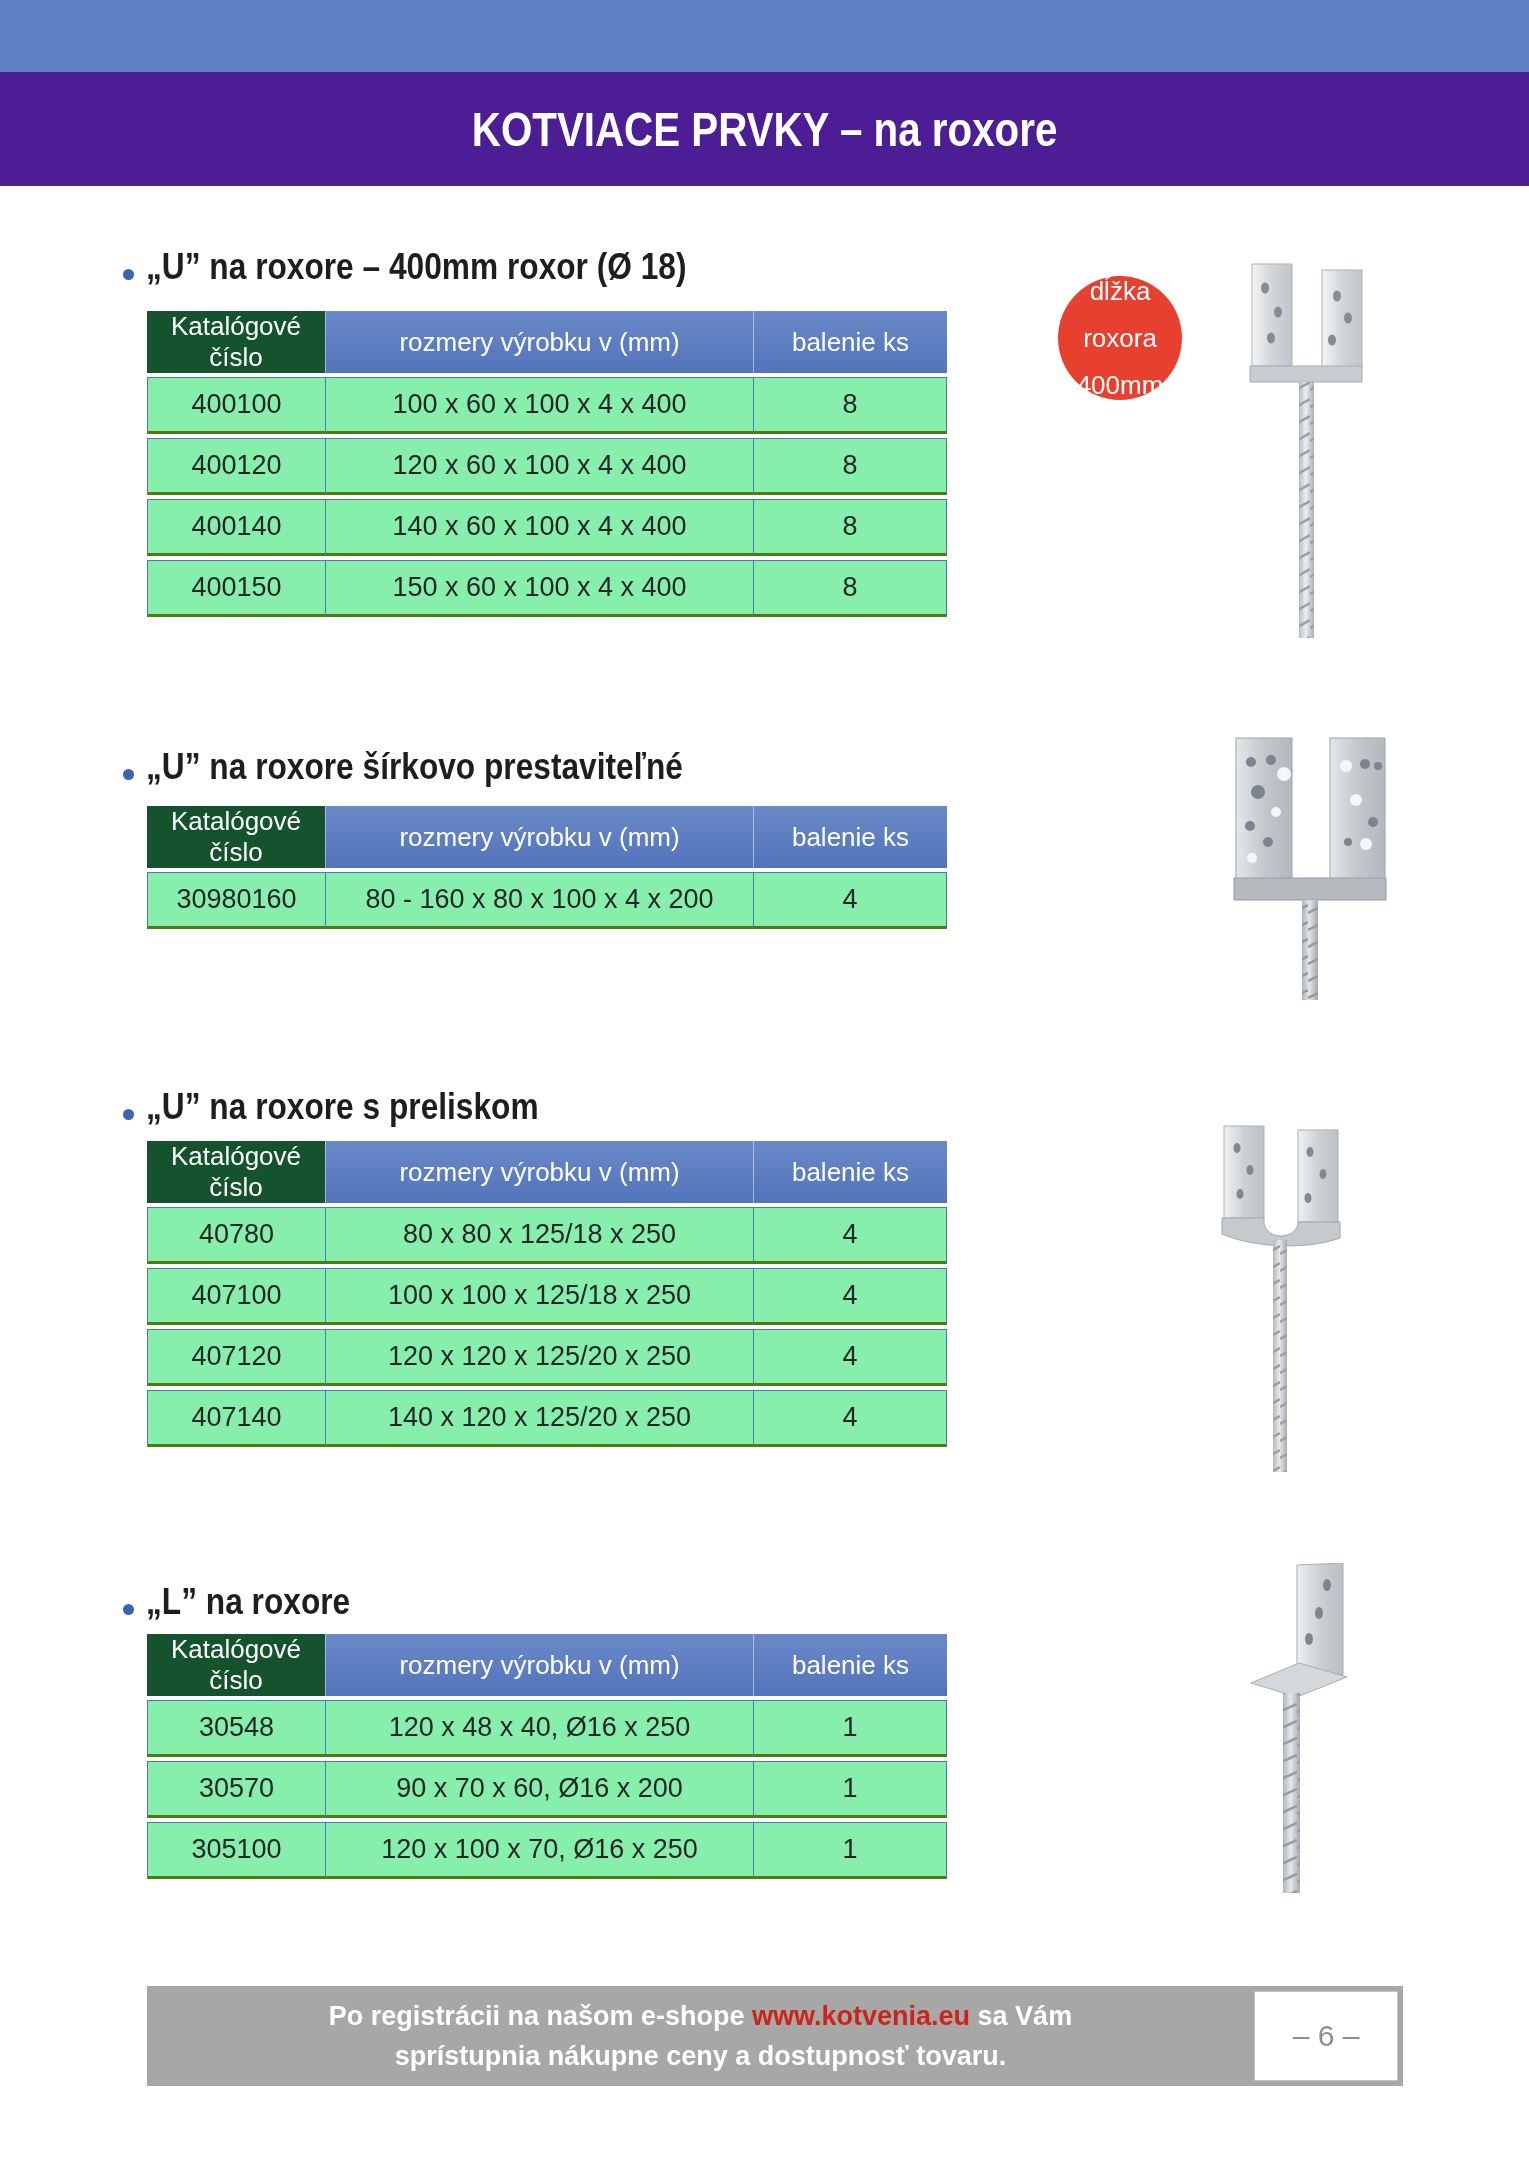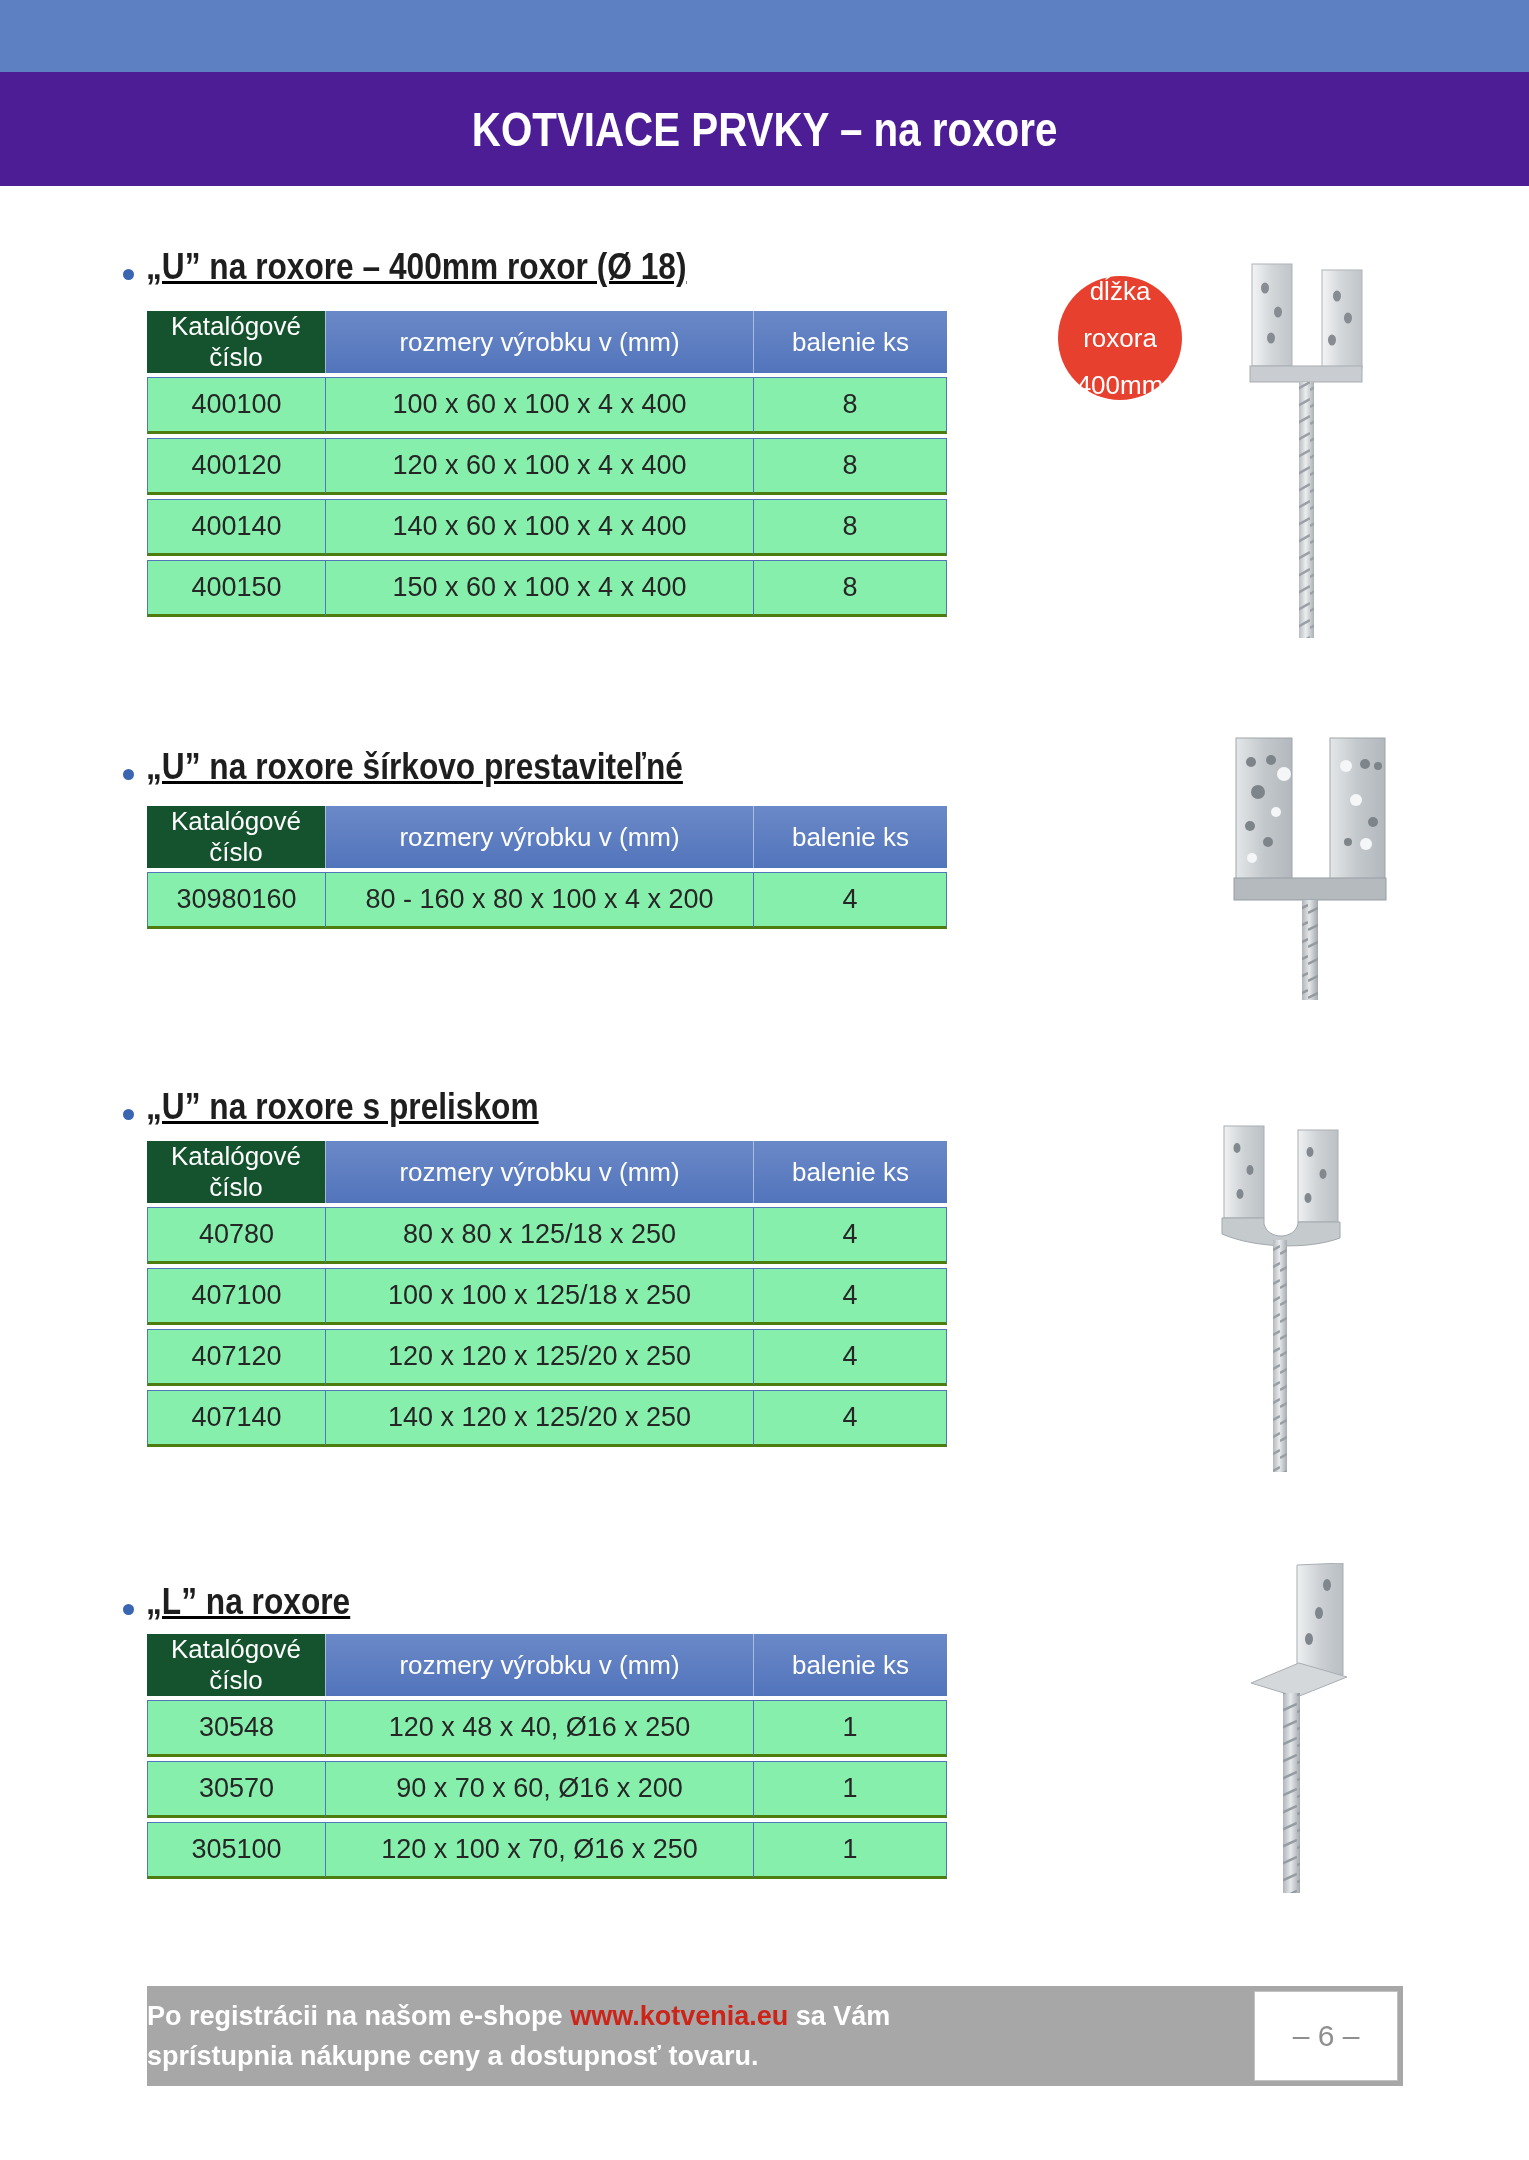--- a/index.html
+++ b/index.html
@@ -11,21 +11,21 @@
   
   .strip-top{position:absolute;left:0;top:0;width:100%;height:72px;background:#5d80c2;}
   .title-band{position:absolute;left:0;top:72px;width:100%;height:114px;background:#4c1d95;
     display:flex;align-items:center;justify-content:center;}
   .title-band .title{
     color:#ffffff;font-size:48px;font-weight:600;letter-spacing:0px;
     transform:scaleX(0.84);transform-origin:center;white-space:nowrap;
   }
   
   .section{position:absolute;left:147px;width:800px;}
-  .sec-heading{display:flex;align-items:center;height:40px;text-decoration:underline;}
+  .sec-heading{display:flex;align-items:center;height:40px;}
   .bullet{width:11px;height:11px;border-radius:50%;background:#3a66b1;margin:14px 12px 0 -24px;flex:0 0 auto;}
   .sec-heading .h-text{
     font-size:36px;font-weight:600;color:#1e1e1e;line-height:40px;white-space:nowrap;
     transform:scaleX(0.88);transform-origin:left center;
   }
   
   table.cat{border-collapse:separate;border-spacing:0 4px;width:800px;table-layout:fixed;}
   table.cat col.c1{width:178px;}
   table.cat col.c2{width:428px;}
   table.cat col.c3{width:194px;}
@@ -47,21 +47,21 @@
     font-size:26px;line-height:31px;text-align:center;gap:16px;
   }
   
   .product{position:absolute;}
   
   .footer-bar{
     position:absolute;left:147px;top:1986px;width:1256px;height:100px;background:#a7a7a7;
     display:flex;align-items:stretch;
   }
   .footer-text{
-    flex:1;display:flex;flex-direction:column;align-items:flex-start;justify-content:center;
+    flex:1;display:flex;flex-direction:column;align-items:center;justify-content:center;
     color:#ffffff;font-weight:bold;font-size:27px;line-height:40px;text-align:center;
   }
   .footer-text .red{color:#cc2418;}
   .page-box{
     flex:0 0 auto;width:142px;height:88px;margin:4px 5px 4px 0;background:#ffffff;
     border:1px solid #c2c2c2;display:flex;align-items:center;justify-content:center;align-self:center;
     color:#8f8f8f;font-size:30px;
   }
   svg{display:block;}
 </style>

